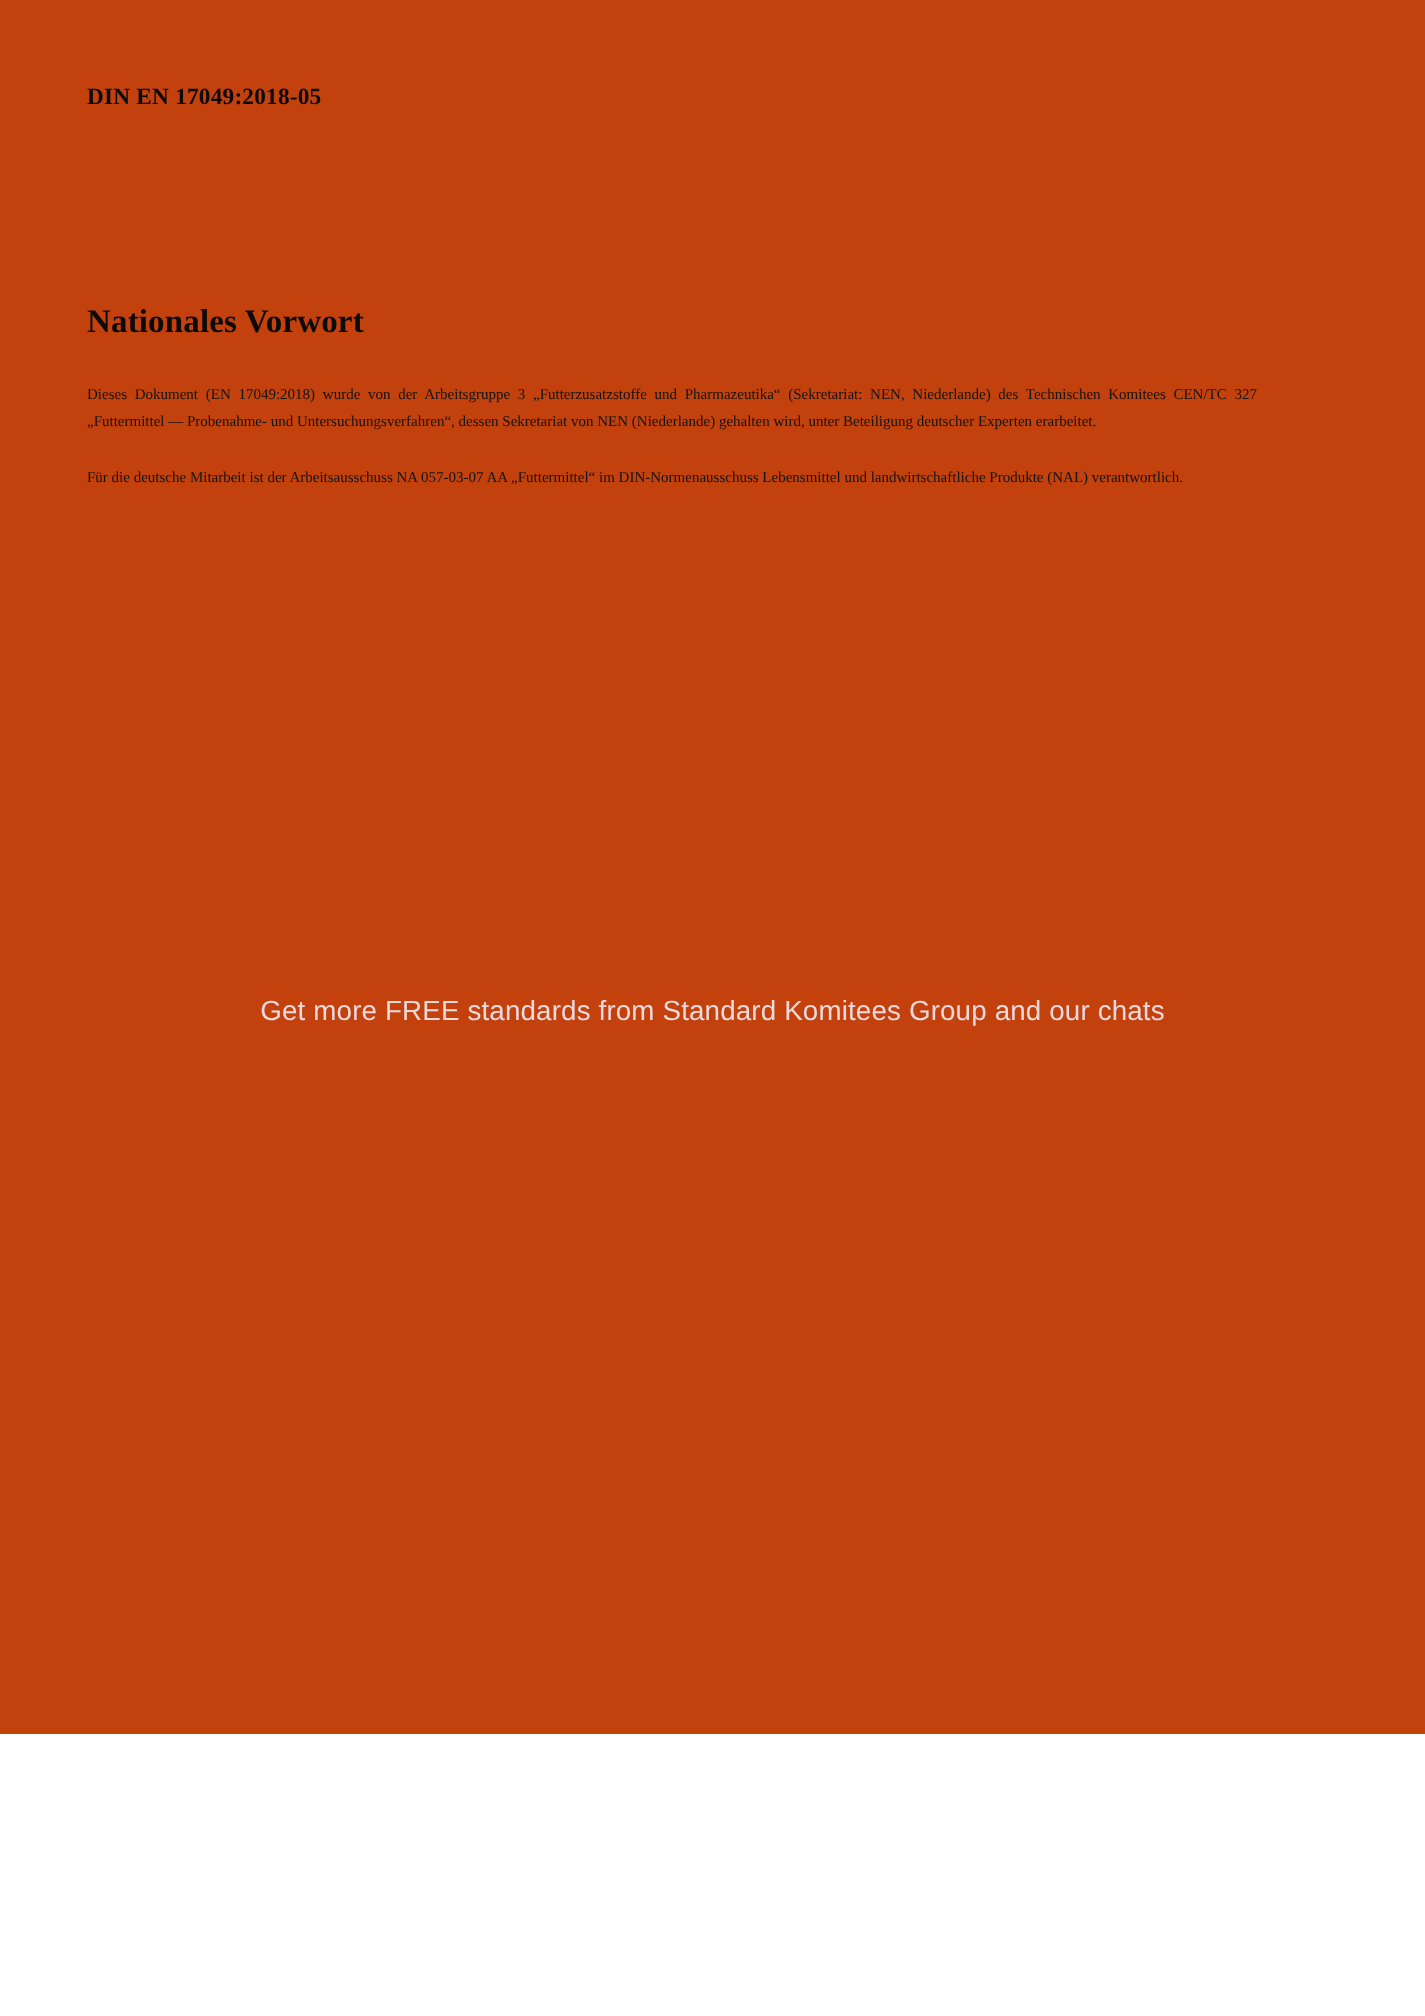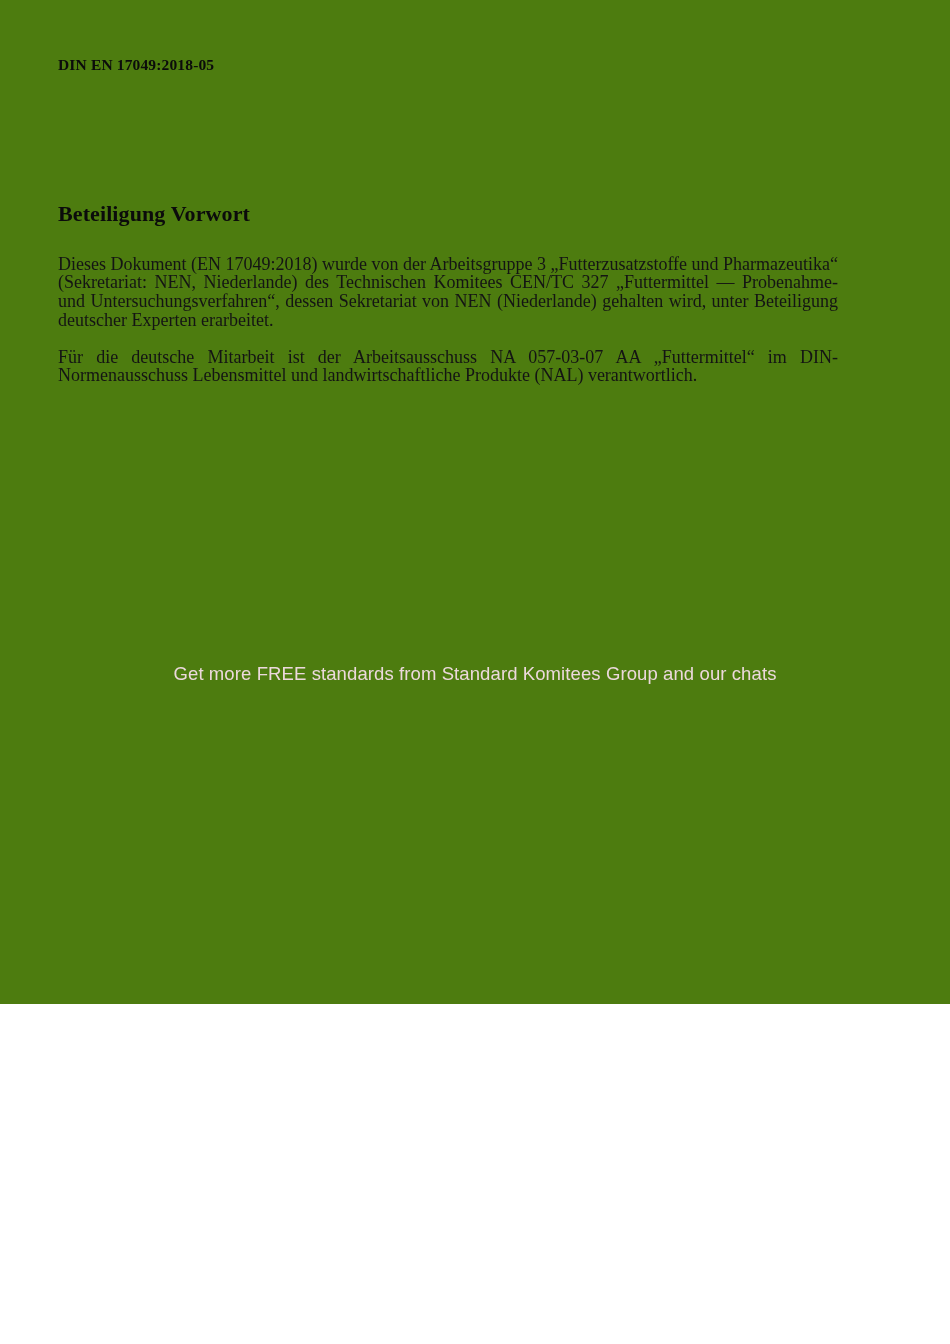--- a/index.html
+++ b/index.html
@@ -5,22 +5,22 @@
 <style>
   html, body {
     margin: 0;
     padding: 0;
     background: #ffffff;
   }
 
   .page {
     position: relative;
     width: 950px;
-    height: 1004px;
-    background: #4d7c0f;
+    height: 1156px;
+    background: #c2410c;
     overflow: hidden;
     font-family: "Liberation Serif", "DejaVu Serif", serif;
     color: #0f0f0f;
   }
 
   
   .doc-header {
     position: absolute;
     left: 58px;
     top: 56px;
@@ -44,21 +44,21 @@
     font-family: "Liberation Serif", "DejaVu Serif", serif;
     font-weight: bold;
     font-size: 22px;
     line-height: 1.25;
     margin: 0 0 27px 0;
     color: #0b0b0b;
     letter-spacing: 0.1px;
   }
 
   .para {
-    font-size: 18px;
+    font-size: 10px;
     line-height: 18.8px;
     text-align: justify;
     text-justify: inter-word;
     margin: 0 0 18px 0;
     color: #141414;
     hyphens: none;
   }
   .para:last-child { margin-bottom: 0; }
 
   
@@ -90,21 +90,21 @@
 </style>
 </head>
 <body>
 
 <div class="page">
 
   <div class="doc-header">DIN EN 17049:2018-05</div>
 
   <div class="content">
 
-    <h1 class="section-title">Beteiligung Vorwort</h1>
+    <h1 class="section-title">Nationales Vorwort</h1>
 
     <p class="para">Dieses Dokument (EN 17049:2018) wurde von der Arbeitsgruppe 3 „Futterzusatzstoffe und Pharmazeutika“ (Sekretariat: NEN, Niederlande) des Technischen Komitees CEN/TC 327 „Futtermittel — Probenahme- und Untersuchungsverfahren“, dessen Sekretariat von NEN (Niederlande) gehalten wird, unter Beteiligung deutscher Experten erarbeitet.</p>
 
     <p class="para">Für die deutsche Mitarbeit ist der Arbeitsausschuss NA 057-03-07 AA „Futtermittel“ im DIN-Normenausschuss Lebensmittel und landwirtschaftliche Produkte (NAL) verantwortlich.</p>
 
   </div>
 
   <div class="watermark">Get more FREE standards from Standard Komitees Group and our chats</div>
 
   <div class="folio">2</div>

